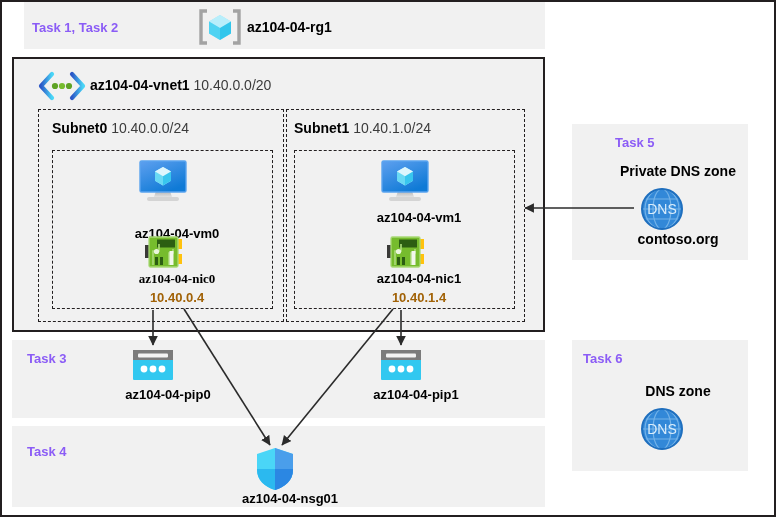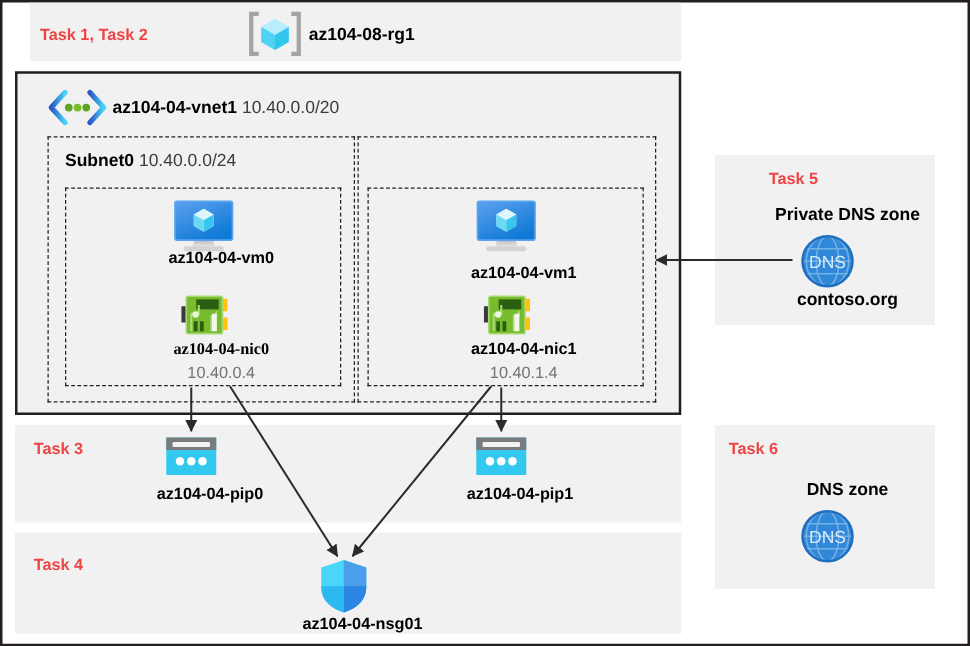--- a/index.html
+++ b/index.html
@@ -21,21 +21,21 @@
   }
 
   
   .panel {
     position: absolute;
     background: #f1f1f1;
     box-sizing: border-box;
   }
   .panel-label {
     position: absolute;
-    color: #ef4444;
+    color: #8b5cf6;
     font-weight: bold;
     font-size: 13px;
     white-space: nowrap;
   }
 
   .vnet-panel {
     position: absolute;
     background: #f1f1f1;
     border: 2px solid #231f20;
     box-sizing: border-box;
@@ -53,21 +53,21 @@
   }
 
   
   .label {
     position: absolute;
     white-space: nowrap;
     font-size: 13px;
     color: #000000;
   }
   .label.bold { font-weight: bold; }
-  .label.grey { color: #737373; font-weight: normal; }
+  .label.grey { color: #a16207; font-weight: bold; }
   .label.center {
     text-align: center;
     transform: translateX(-50%);
     padding-left: 30px;
   }
   .title-row {
     position: absolute;
     white-space: nowrap;
     font-size: 14px;
   }
@@ -100,21 +100,21 @@
   <div class="icon" style="left:196px; top:6px;">
     <svg width="44" height="38" viewBox="0 0 44 38">
       <path d="M9 3 L3 3 L3 35 L9 35" fill="none" stroke="#a3a3a3" stroke-width="3.4"></path>
       <path d="M35 3 L41 3 L41 35 L35 35" fill="none" stroke="#a3a3a3" stroke-width="3.4"></path>
       <polygon points="22,7 33,13.5 33,25.5 22,32 11,25.5 11,13.5" fill="#9ce5f7"></polygon>
       <polygon points="22,7 33,13.5 22,20 11,13.5" fill="#b8eefb"></polygon>
       <polygon points="22,20 33,13.5 33,25.5 22,32" fill="#31c6ec"></polygon>
       <polygon points="22,20 11,13.5 11,25.5 22,32" fill="#4fd3f2"></polygon>
     </svg>
   </div>
-  <div class="label bold" style="left:245px; top:17px; font-size:14px;">az104-08-rg1</div>
+  <div class="label bold" style="left:245px; top:17px; font-size:14px;">az104-04-rg1</div>
 
   <div class="vnet-panel" style="left:10px; top:55px; width:533px; height:275px;"></div>
 
   <div class="icon" style="left:36px; top:69px;">
     <svg width="48" height="30" viewBox="0 0 48 30">
       <defs>
         <linearGradient id="vnetL" x1="0" y1="0" x2="1" y2="0">
           <stop offset="0%" stop-color="#2b56c6"></stop>
           <stop offset="100%" stop-color="#49d6f7"></stop>
         </linearGradient>
@@ -157,21 +157,21 @@
       <path d="M20 33 h14 l2 6 h-18 z" fill="url(#vmStand)"></path>
       <rect x="11" y="39" width="32" height="4" rx="2" fill="#d4d4d4"></rect>
       <rect x="4" y="3" width="46" height="31" rx="1.6" fill="url(#vmScreen)"></rect>
       <rect x="4" y="3" width="46" height="31" rx="1.6" fill="none" stroke="#5aa4ef" stroke-width="1.4"></rect>
       <polygon points="27,9 35,13.6 35,22.8 27,27.4 19,22.8 19,13.6" fill="#b8eefb"></polygon>
       <polygon points="27,9 35,13.6 27,18.2 19,13.6" fill="#ddf6fd"></polygon>
       <polygon points="27,18.2 35,13.6 35,22.8 27,27.4" fill="#38c6ee"></polygon>
       <polygon points="27,18.2 19,13.6 19,22.8 27,27.4" fill="#69d9f4"></polygon>
     </svg>
   </div>
-  <div class="label bold center" style="left:160px; top:196px;">az104-04-vm0</div>
+  <div class="label bold center" style="left:160px; top:224px;">az104-04-vm0</div>
 
   <div class="icon" style="left:143px; top:233px;">
     <svg width="38" height="34" viewBox="0 0 38 34">
       <rect x="0" y="10" width="6" height="13" fill="#3a3a38"></rect>
       <rect x="31" y="4" width="6" height="10" fill="#ffc20e"></rect>
       <rect x="31" y="19" width="6" height="10" fill="#ffc20e"></rect>
       <rect x="4" y="2" width="29" height="30" rx="1.5" fill="#76bc2d"></rect>
       <rect x="4" y="2" width="29" height="30" rx="1.5" fill="none" stroke="#a9d977" stroke-width="1.3"></rect>
       <rect x="12" y="4.5" width="18" height="8" fill="#2c5e12"></rect>
       <path d="M8 30 L8 16 L14 16 L14 9" fill="none" stroke="#a9d977" stroke-width="1.7"></path>
@@ -179,20 +179,24 @@
       <circle cx="11.5" cy="16.5" r="2.6" fill="#eaf6dc"></circle>
       <rect x="10" y="22" width="3" height="8" fill="#2c5e12"></rect>
       <rect x="15" y="22" width="3" height="8" fill="#2c5e12"></rect>
       <rect x="24.5" y="16" width="4" height="14" fill="#f2f7ec"></rect>
     </svg>
   </div>
   <div class="label bold center" style="left:160px; top:269px;font-family:Liberation Serif, serif;">az104-04-nic0</div>
   <div class="label grey center" style="left:160px; top:288px;">10.40.0.4</div>
 
   <div class="subnet-box" style="left:284px; top:107px; width:239px; height:213px;"></div>
+  <div class="title-row" style="left:292px; top:118px;">
+    <b>Subnet1</b>
+    <span>10.40.1.0/24</span>
+  </div>
   <div class="inner-box" style="left:292px; top:148px; width:221px; height:159px;"></div>
 
   <div class="icon" style="left:376px; top:156px;">
     <svg width="54" height="47" viewBox="0 0 54 47">
       <path d="M20 33 h14 l2 6 h-18 z" fill="url(#vmStand)"></path>
       <rect x="11" y="39" width="32" height="4" rx="2" fill="#d4d4d4"></rect>
       <rect x="4" y="3" width="46" height="31" rx="1.6" fill="url(#vmScreen)"></rect>
       <rect x="4" y="3" width="46" height="31" rx="1.6" fill="none" stroke="#5aa4ef" stroke-width="1.4"></rect>
       <polygon points="27,9 35,13.6 35,22.8 27,27.4 19,22.8 19,13.6" fill="#b8eefb"></polygon>
       <polygon points="27,9 35,13.6 27,18.2 19,13.6" fill="#ddf6fd"></polygon>

